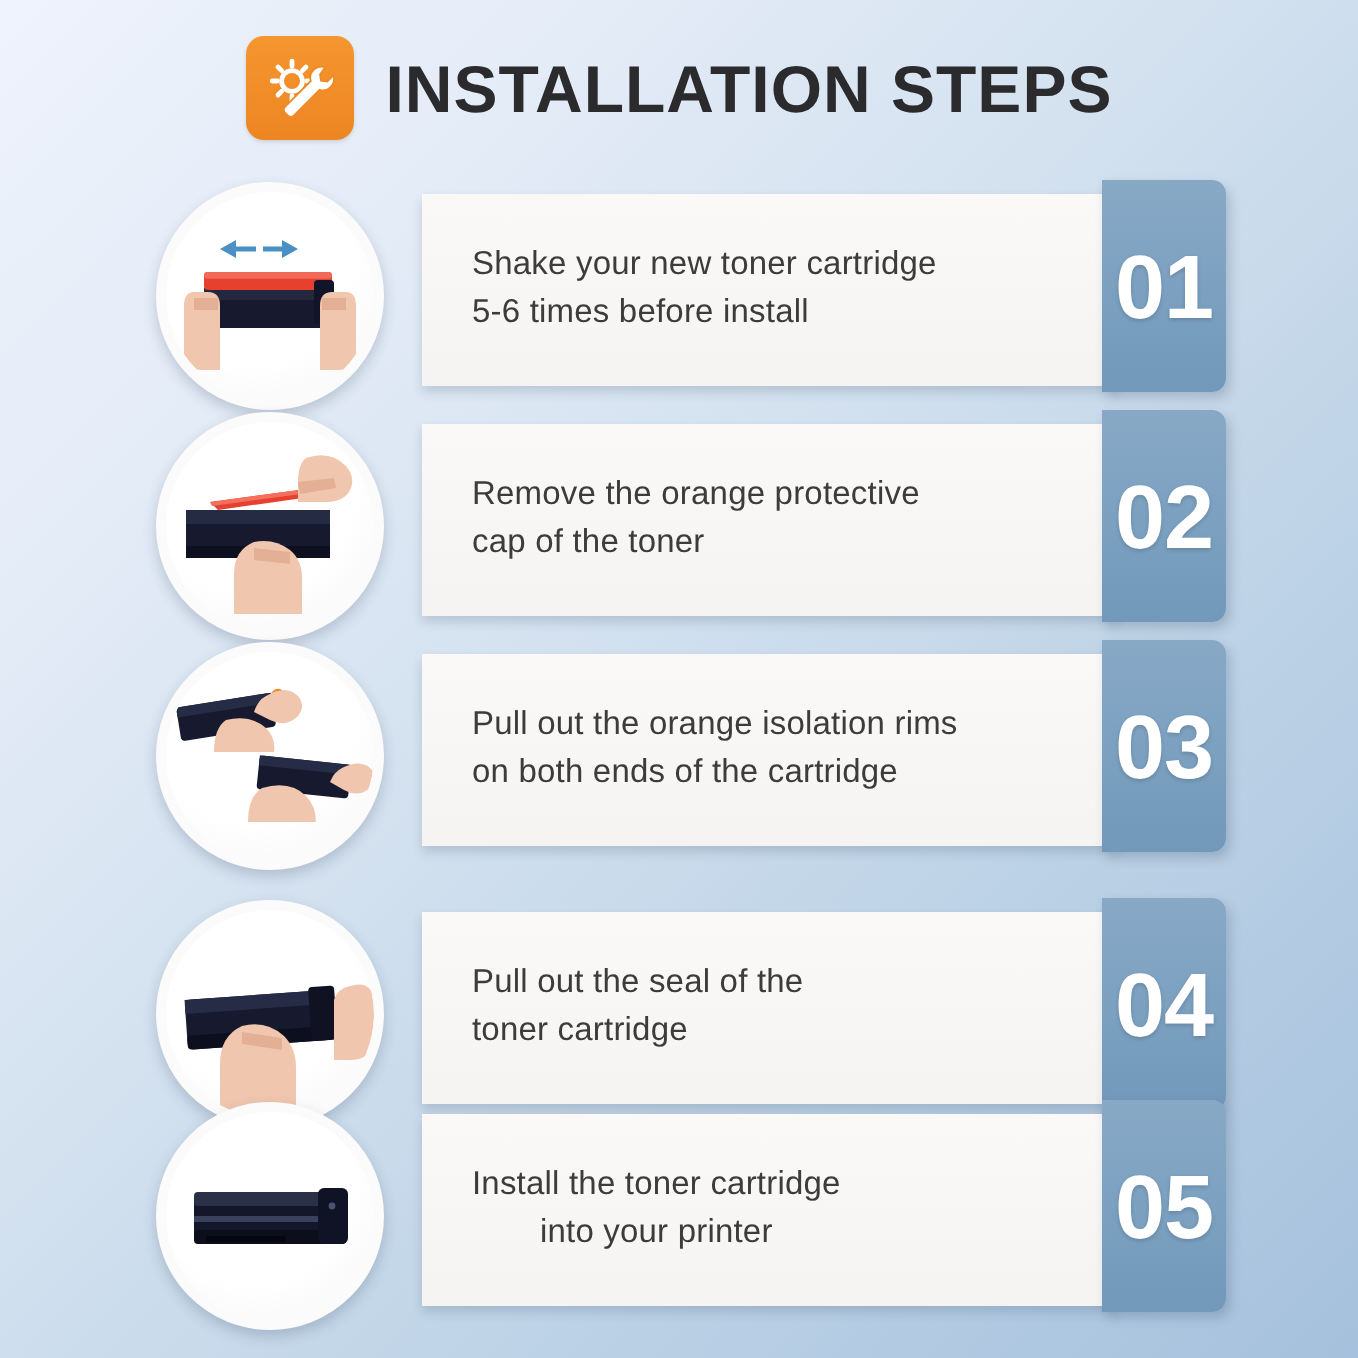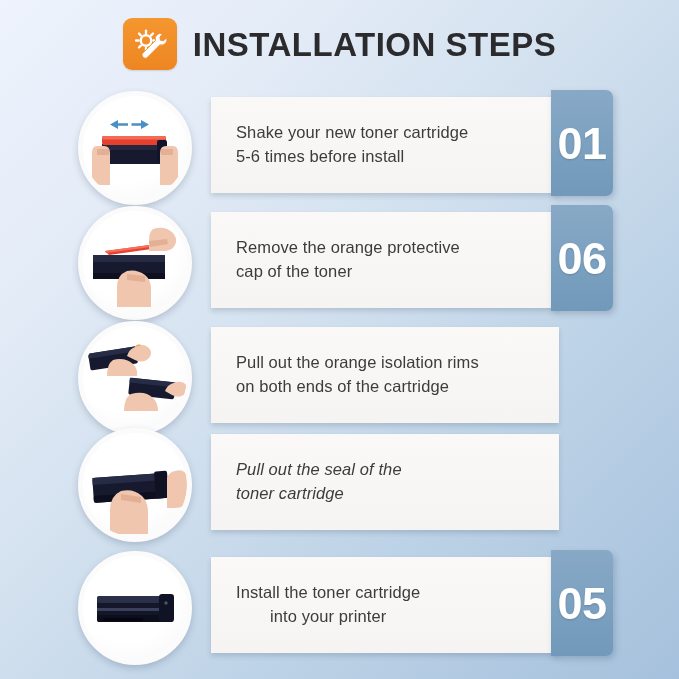--- a/index.html
+++ b/index.html
@@ -59,21 +59,21 @@
   
   .step-row {
     position: absolute;
     left: 0;
     width: 679px;
     height: 115px;
   }
   .step-row[data-row="0"] { top: 85px; }
   .step-row[data-row="1"] { top: 200px; text-decoration: underline; }
   .step-row[data-row="2"] { top: 315px; }
-  .step-row[data-row="3"] { top: 422px; font-style: italic; }
+  .step-row[data-row="3"] { top: 444px; }
   .step-row[data-row="4"] { top: 545px; text-align: center; }
 
   
   .thumb-circle {
     position: absolute;
     left: 78px;
     top: 6px;
     width: 114px;
     height: 114px;
     border-radius: 50%;
@@ -223,21 +223,21 @@
       </svg>
     </div>
   </div>
 
   <div class="step-card">
     <div class="step-text">Remove the orange protective
 cap of the toner</div>
   </div>
 
   <div class="step-number">
-    <span class="step-number-label">06</span>
+    <span class="step-number-label">02</span>
   </div>
 </div>
 
 <div class="step-row" data-row="2">
 
   <div class="thumb-circle">
     <div class="thumb-inner">
       <svg width="104" height="104" viewBox="0 0 104 104">
 
         <g>
@@ -261,20 +261,23 @@
         </g>
       </svg>
     </div>
   </div>
 
   <div class="step-card">
     <div class="step-text">Pull out the orange isolation rims
 on both ends of the cartridge</div>
   </div>
 
+  <div class="step-number">
+    <span class="step-number-label">03</span>
+  </div>
 </div>
 
 <div class="step-row" data-row="3">
 
   <div class="thumb-circle">
     <div class="thumb-inner">
       <svg width="104" height="104" viewBox="0 0 104 104">
 
         <g transform="rotate(-4 52 54)">
           <rect x="10" y="42" width="74" height="25" rx="3" fill="#171a2e"></rect>
@@ -295,20 +298,23 @@
         </g>
       </svg>
     </div>
   </div>
 
   <div class="step-card">
     <div class="step-text">Pull out the seal of the
 toner cartridge</div>
   </div>
 
+  <div class="step-number">
+    <span class="step-number-label">04</span>
+  </div>
 </div>
 
 <div class="step-row" data-row="4">
 
   <div class="thumb-circle">
     <div class="thumb-inner">
       <svg width="104" height="104" viewBox="0 0 104 104">
         <rect x="14" y="40" width="76" height="26" rx="3" fill="#14172a"></rect>
         <rect x="14" y="40" width="76" height="7" rx="2" fill="#2a3048"></rect>
         <rect x="14" y="52" width="76" height="3" fill="#3a4companion"></rect>

